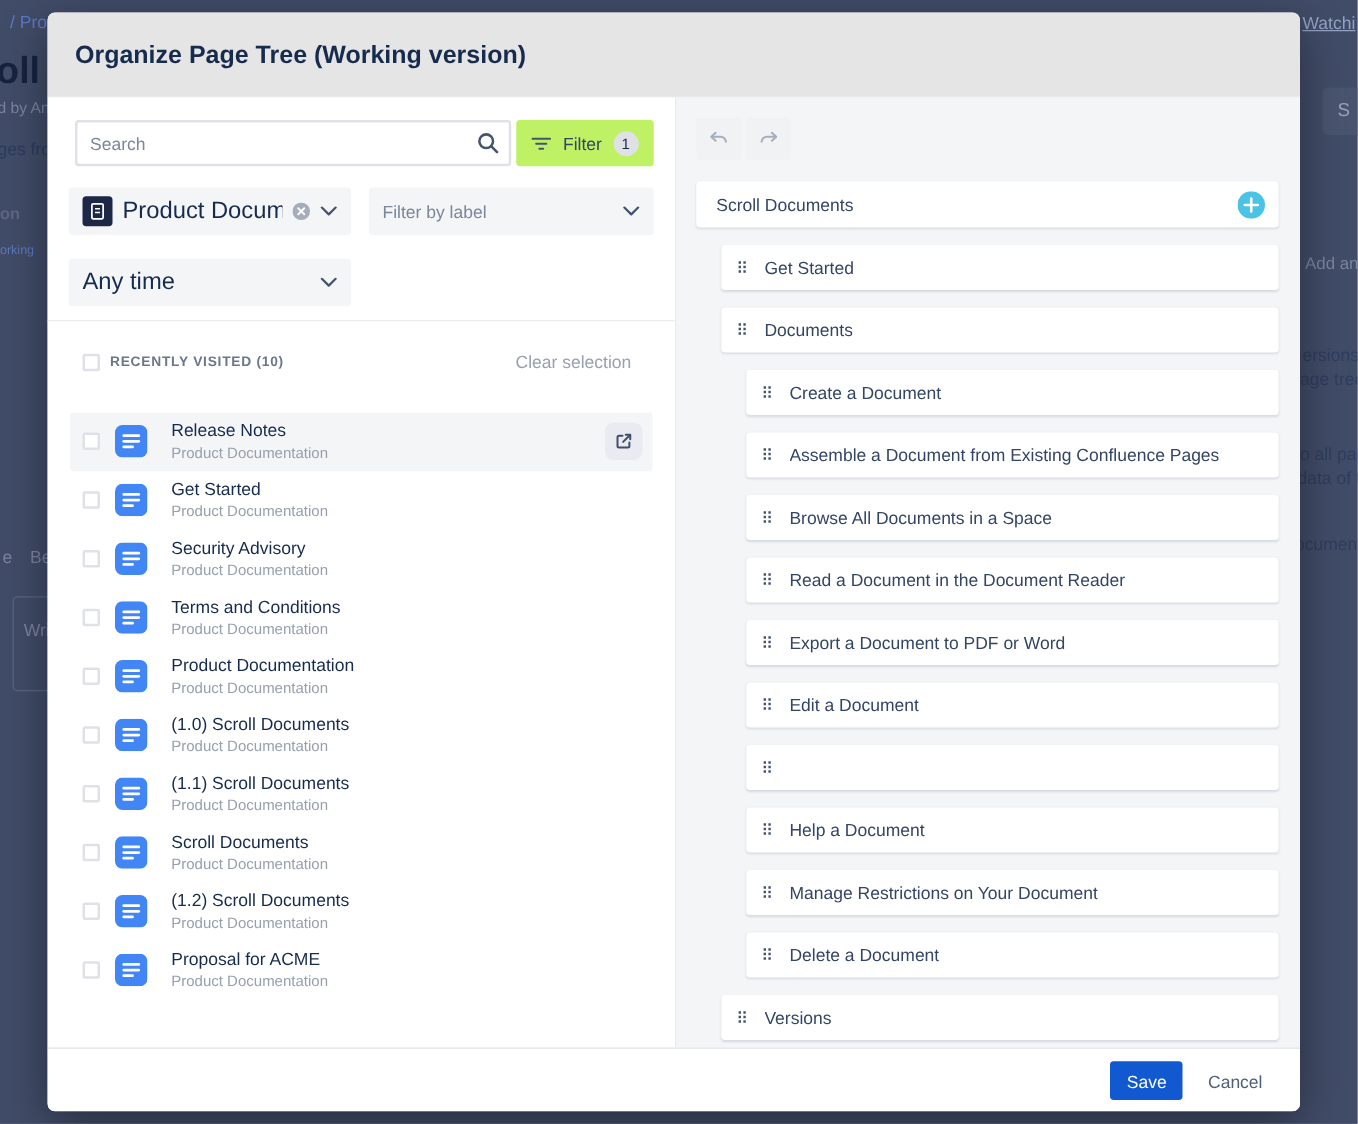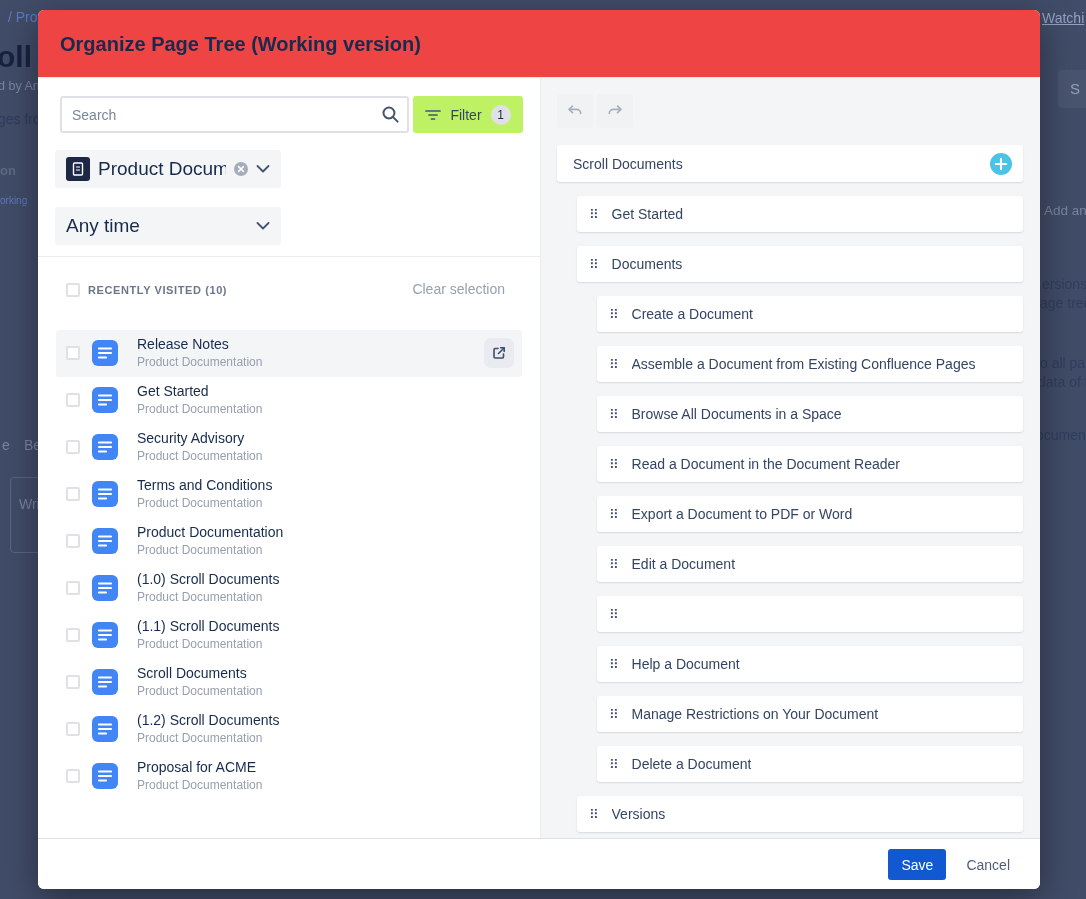--- a/index.html
+++ b/index.html
@@ -18,21 +18,21 @@
   .bg-share-btn { position:absolute; left:1058px; top:70px; width:40px; height:38px;
     background:#49546F; border-radius:4px; color:#98A1B6; font-size:15px;
     padding:10px 0 0 12px; }
   .u { text-decoration:underline; }
 
   
   .modal { position:absolute; left:38px; top:10px; width:1002px; height:879px;
     background:#fff; border-radius:6px; overflow:hidden;
     box-shadow:0 10px 36px rgba(0,0,0,0.4); }
   .modal-header { position:absolute; left:0; top:0; width:100%; height:68px;
-    border-bottom:1px solid #EBECF0; background:#ef4444; }
+    border-bottom:1px solid #EBECF0; background:#e5e5e5; }
   .modal-title { position:absolute; left:22px; top:23px; font-size:20px; font-weight:600; color:#172B4D; }
 
   .panel-left { position:absolute; left:0; top:68px; width:502px; bottom:51px; background:#fff; }
   .panel-right { position:absolute; left:502px; top:68px; width:500px; bottom:51px;
     background:#F4F5F7; border-left:1px solid #EBECF0; }
 
   
   .search-wrap { position:absolute; left:22px; top:18px; width:349px; height:37px; }
   .search-wrap input { width:100%; height:100%; border:2px solid #DFE1E6; border-radius:3px;
     font-size:14px; color:#172B4D; padding:0 34px 0 10px; outline:none;
@@ -172,20 +172,26 @@
         <svg class="remove-ic" width="14" height="14" viewBox="0 0 14 14">
           <circle cx="7" cy="7" r="7" fill="#A5ADBA"></circle>
           <line x1="4.6" y1="4.6" x2="9.4" y2="9.4" stroke="#fff" stroke-width="1.5" stroke-linecap="round"></line>
           <line x1="9.4" y1="4.6" x2="4.6" y2="9.4" stroke="#fff" stroke-width="1.5" stroke-linecap="round"></line>
         </svg>
         <svg class="chev" width="14" height="8" viewBox="0 0 14 8">
           <polyline points="1.5,1 7,6.5 12.5,1" fill="none" stroke="#44546F" stroke-width="1.8" stroke-linecap="round" stroke-linejoin="round"></polyline>
         </svg>
       </div>
 
+      <div class="dd dd-label">
+        <span class="ph">Filter by label</span>
+        <svg class="chev" width="14" height="8" viewBox="0 0 14 8">
+          <polyline points="1.5,1 7,6.5 12.5,1" fill="none" stroke="#44546F" stroke-width="1.8" stroke-linecap="round" stroke-linejoin="round"></polyline>
+        </svg>
+      </div>
 
       <div class="dd dd-time">
         <span class="val">Any time</span>
         <svg class="chev" width="14" height="8" viewBox="0 0 14 8">
           <polyline points="1.5,1 7,6.5 12.5,1" fill="none" stroke="#44546F" stroke-width="1.8" stroke-linecap="round" stroke-linejoin="round"></polyline>
         </svg>
       </div>
 
       <div class="list-divider"></div>
       <span class="cb list-head-cb"></span>

